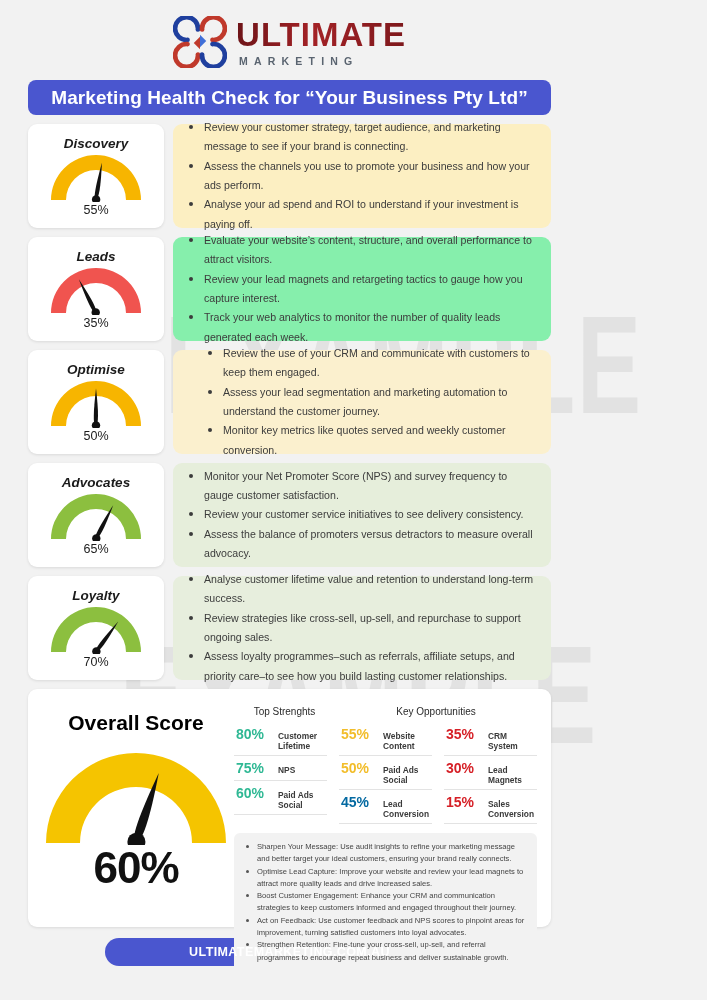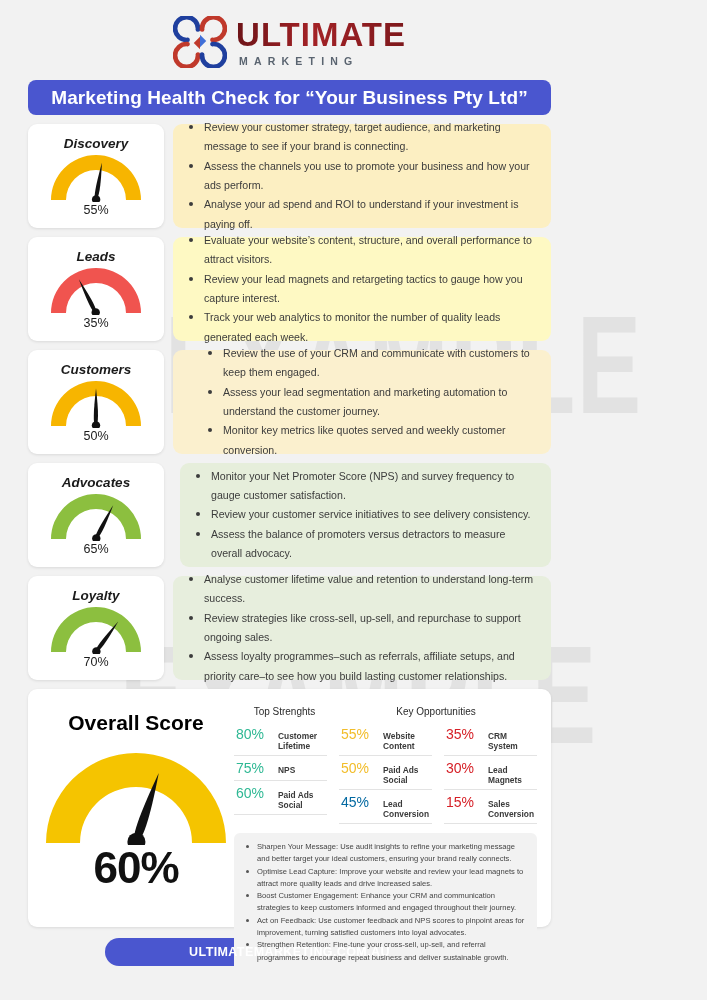--- a/index.html
+++ b/index.html
@@ -154,21 +154,21 @@
 
   .metric-cols { display: flex; gap: 12px; }
   .metric-col { flex: 1; display: flex; flex-direction: column; }
   .metric-item {
     display: flex;
     align-items: baseline;
     gap: 8px;
     padding: 4px 0 4px 2px;
     border-bottom: 1px solid #e3e3e3;
   }
-  .metric-val { font-size: 14px; font-weight: 400; min-width: 34px; }
+  .metric-val { font-size: 14px; font-weight: 700; min-width: 34px; }
   .metric-label { font-size: 8.4px; font-weight: 700; color: #3a3a3a; }
 
   .recs {
     margin-top: 9px;
     background: #f2f2f2;
     border-radius: 6px;
     padding: 8px 12px 8px 10px;
     flex: 1;
   }
   .recs ul { list-style: none; }
@@ -263,31 +263,31 @@
           <div class="gauge-title">Leads</div>
           <div class="gauge-svg"><svg viewBox="0 0 92 50" width="100%" height="100%">
     <path d="M 1 48 A 45 45 0 0 1 91 48
              L 76 48 A 30 30 0 0 0 16 48 Z" fill="#f0544f"></path>
     <path d="M 28.839159109845138 14.319953385679696 Q 49.45621338675523 45.531905790855234 45.293985985164085 47.43866588976133
              Q 41.97175858357294 49.34542598866743 28.839159109845138 14.319953385679696 Z" fill="#111"></path>
     <circle cx="45.713985985164086" cy="47.43866588976133" r="4.2" fill="#111"></circle>
   </svg></div>
           <div class="gauge-pct">35%</div>
         </div>
-        <div class="bullets" style="background: #fef9c3;">
+        <div class="bullets" style="background: #86efac;">
           <ul>
             <li>Evaluate your website’s content, structure, and overall performance to attract visitors.</li>
             <li>Review your lead magnets and retargeting tactics to gauge how you capture interest.</li>
             <li>Track your web analytics to monitor the number of quality leads generated each week.</li>
           </ul>
         </div>
       </div>
       <div class="row">
         <div class="gauge-card">
-          <div class="gauge-title">Customers</div>
+          <div class="gauge-title">Optimise</div>
           <div class="gauge-svg"><svg viewBox="0 0 92 50" width="100%" height="100%">
     <path d="M 1 48 A 45 45 0 0 1 91 48
              L 76 48 A 30 30 0 0 0 16 48 Z" fill="#f7b500"></path>
     <path d="M 46 10.200000000000003 Q 50.2 47.37 45.58 47.37
              Q 41.8 47.37 46 10.200000000000003 Z" fill="#111"></path>
     <circle cx="46" cy="47.37" r="4.2" fill="#111"></circle>
   </svg></div>
           <div class="gauge-pct">50%</div>
         </div>
         <div class="bullets" style="background: rgb(251, 240, 206); padding-left: 33px;">
@@ -303,21 +303,21 @@
           <div class="gauge-title">Advocates</div>
           <div class="gauge-svg"><svg viewBox="0 0 92 50" width="100%" height="100%">
     <path d="M 1 48 A 45 45 0 0 1 91 48
              L 76 48 A 30 30 0 0 0 16 48 Z" fill="#8cbf3f"></path>
     <path d="M 63.16084089015487 14.319953385679703 Q 50.02824141642706 49.34542598866743 45.86601401483591 47.43866588976133
              Q 42.54378661324477 45.531905790855234 63.16084089015487 14.319953385679703 Z" fill="#111"></path>
     <circle cx="46.286014014835914" cy="47.43866588976133" r="4.2" fill="#111"></circle>
   </svg></div>
           <div class="gauge-pct">65%</div>
         </div>
-        <div class="bullets" style="background: rgb(230, 238, 219); margin-left: 7px;">
+        <div class="bullets" style="background: rgb(230, 238, 219);">
           <ul>
             <li>Monitor your Net Promoter Score (NPS) and survey frequency to gauge customer satisfaction.</li>
             <li>Review your customer service initiatives to see delivery consistency.</li>
             <li>Assess the balance of promoters versus detractors to measure overall advocacy.</li>
           </ul>
         </div>
       </div>
       <div class="row">
         <div class="gauge-card">
           <div class="gauge-title">Loyalty</div>

